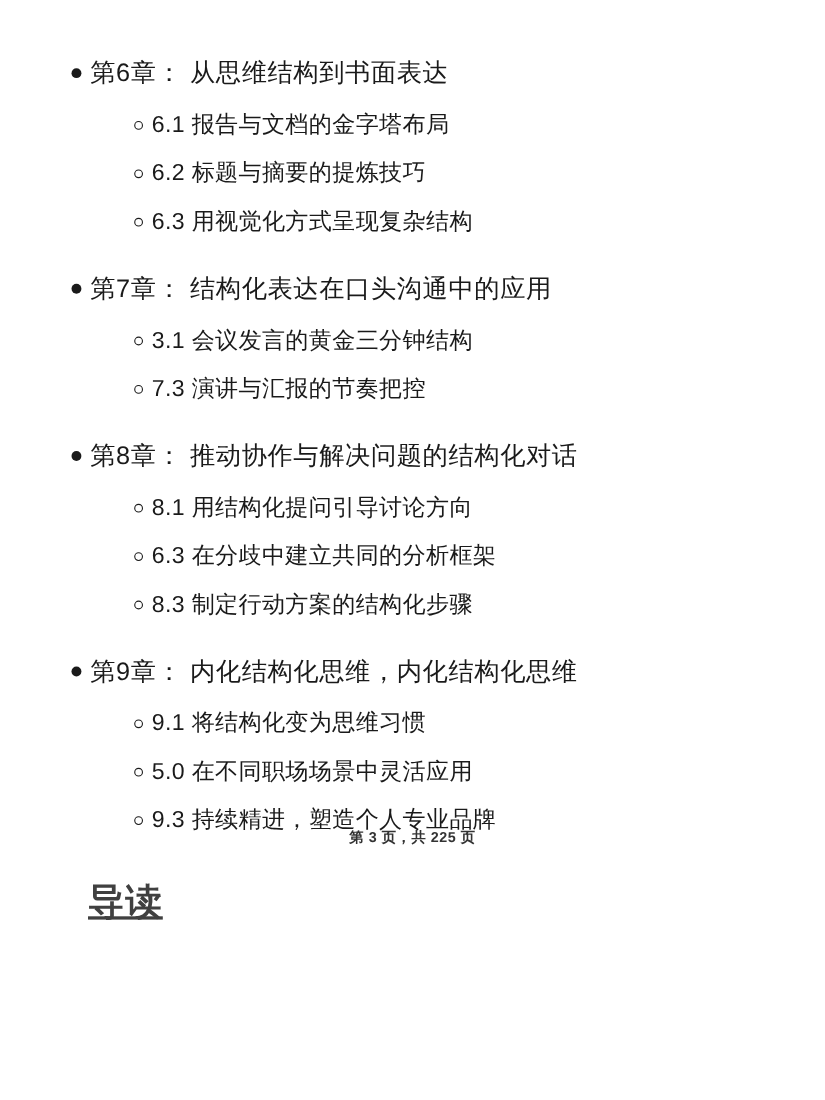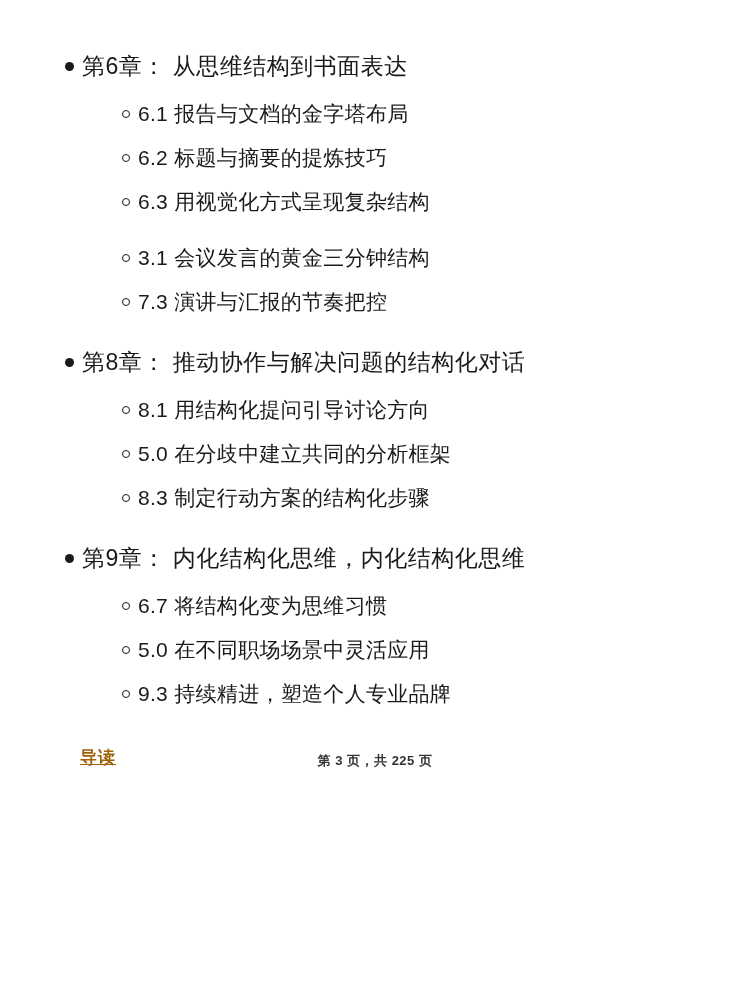--- a/index.html
+++ b/index.html
@@ -92,23 +92,23 @@
   }
   .section-title {
     font-size: 21px;
     line-height: 30px;
     letter-spacing: 0.3px;
     color: #1a1a1a;
   }
   .heading-red {
     margin-top: 30px;
     margin-left: 24px;
-    font-size: 17px;
+    font-size: 33px;
     font-weight: bold;
-    color: #a16207;
+    color: #404040;
     letter-spacing: 1px;
     text-decoration: underline;
   }
   .footer {
     position: absolute;
     left: 0;
     right: 0;
     bottom: 22px;
     text-align: center;
     font-size: 13px;
@@ -139,20 +139,24 @@
           <span class="section-title">6.2 标题与摘要的提炼技巧</span>
         </li>
         <li class="section-line">
           <span class="bullet-circle"></span>
           <span class="section-title">6.3 用视觉化方式呈现复杂结构</span>
         </li>
       </ul>
     </li>
 
     <li class="chapter">
+      <div class="chapter-line">
+        <span class="bullet-disc"></span>
+        <span class="chapter-title">第7章： 结构化表达在口头沟通中的应用</span>
+      </div>
       <ul class="sections">
         <li class="section-line">
           <span class="bullet-circle"></span>
           <span class="section-title">3.1 会议发言的黄金三分钟结构</span>
         </li>
         <li class="section-line">
           <span class="bullet-circle"></span>
           <span class="section-title">7.3 演讲与汇报的节奏把控</span>
         </li>
       </ul>
@@ -163,38 +167,38 @@
         <span class="bullet-disc"></span>
         <span class="chapter-title">第8章： 推动协作与解决问题的结构化对话</span>
       </div>
       <ul class="sections">
         <li class="section-line">
           <span class="bullet-circle"></span>
           <span class="section-title">8.1 用结构化提问引导讨论方向</span>
         </li>
         <li class="section-line">
           <span class="bullet-circle"></span>
-          <span class="section-title">5.0 在分歧中建立共同的分析框架</span>
+          <span class="section-title">6.3 在分歧中建立共同的分析框架</span>
         </li>
         <li class="section-line">
           <span class="bullet-circle"></span>
           <span class="section-title">8.3 制定行动方案的结构化步骤</span>
         </li>
       </ul>
     </li>
 
     <li class="chapter">
       <div class="chapter-line">
         <span class="bullet-disc"></span>
         <span class="chapter-title">第9章： 内化结构化思维，内化结构化思维</span>
       </div>
       <ul class="sections">
         <li class="section-line">
           <span class="bullet-circle"></span>
-          <span class="section-title">6.7 将结构化变为思维习惯</span>
+          <span class="section-title">9.1 将结构化变为思维习惯</span>
         </li>
         <li class="section-line">
           <span class="bullet-circle"></span>
           <span class="section-title">5.0 在不同职场场景中灵活应用</span>
         </li>
         <li class="section-line">
           <span class="bullet-circle"></span>
           <span class="section-title">9.3 持续精进，塑造个人专业品牌</span>
         </li>
       </ul>

